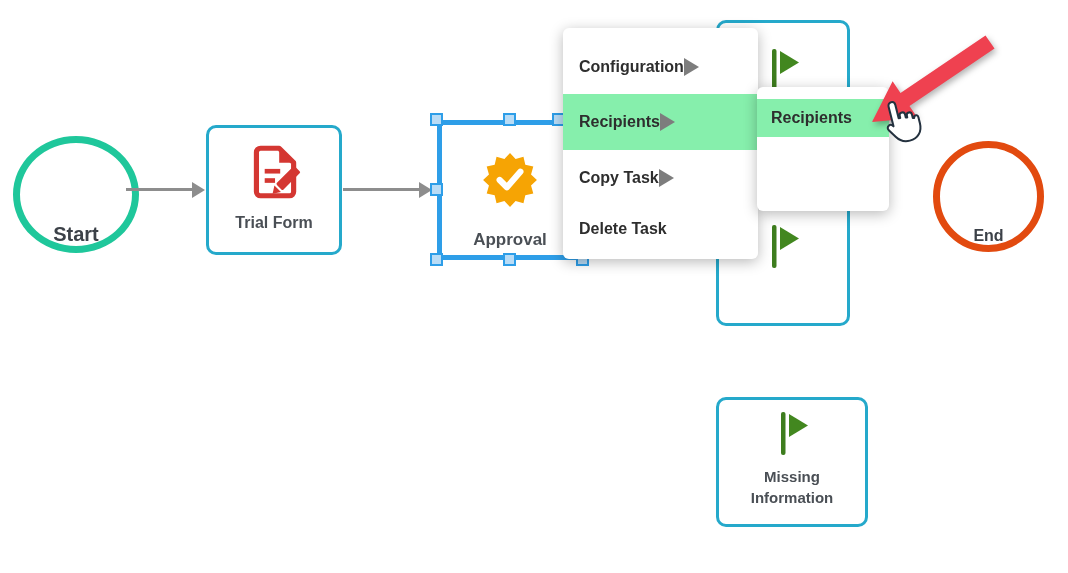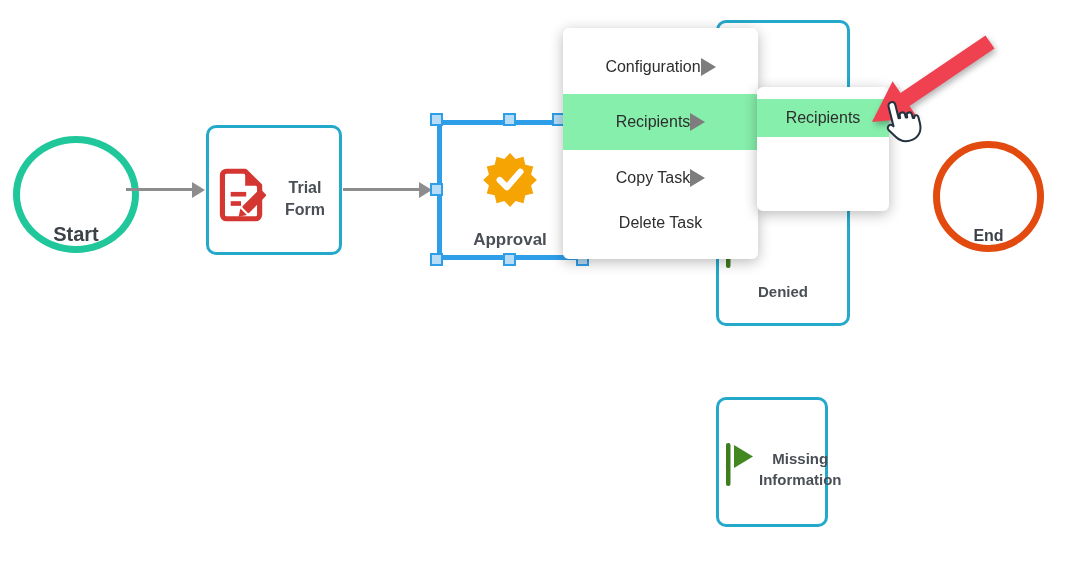--- a/index.html
+++ b/index.html
@@ -2,37 +2,37 @@
 <html><head>
 <meta charset="utf-8">
 <style>
   html,body{margin:0;padding:0;background:#fff;}
   .canvas{position:relative;width:1068px;height:573px;background:#ffffff;overflow:hidden;
           font-family:"Liberation Sans",sans-serif;}
   
   .circle-node{position:absolute;border-radius:50%;background:#fff;display:flex;
                align-items:flex-end;justify-content:center;font-weight:700;color:#3c4148;}
   .box-node{position:absolute;background:#fff;border:3px solid #25a9cb;border-radius:10px;
-            display:flex;align-items:center;box-sizing:border-box;}
+            display:flex;flex-direction:column;align-items:center;box-sizing:border-box;}
   .node-label{font-weight:700;color:#4a4f55;font-size:15px;text-align:center;line-height:1.4;}
   
   .conn-line{position:absolute;height:3px;background:#8d8d8d;}
   .conn-head{position:absolute;width:0;height:0;border-top:8px solid transparent;
              border-bottom:8px solid transparent;border-left:13px solid #8d8d8d;}
   
   .selection{position:absolute;border:5px solid #2e9ee8;background:#fff;box-sizing:border-box;
              display:flex;flex-direction:column;align-items:center;z-index:2;gap:8px;}
   .handle{position:absolute;width:13px;height:13px;background:#b9dcf6;border:2px solid #2e9ee8;
           box-sizing:border-box;z-index:3;}
   
   .menu{position:absolute;background:#fff;border-radius:6px;
         box-shadow:0 3px 14px rgba(0,0,0,0.28);}
   .menu-row{position:absolute;left:0;right:0;display:flex;align-items:center;
-            justify-content:center;padding:0 16px;cursor:pointer;
-            font-size:16px;font-weight:400;color:#2e2e2e;}
+            justify-content:flex-start;padding:0 16px;cursor:pointer;
+            font-size:16px;font-weight:700;color:#2e2e2e;}
   .menu-row.hl{background:#86efac;}
   .tri{width:0;height:0;border-top:9px solid transparent;border-bottom:9px solid transparent;
        border-left:15px solid #7d7d7d;}
   
   .overlay{position:absolute;left:0;top:0;width:1068px;height:573px;pointer-events:none;z-index:20;}
 </style>
 </head>
 <body>
 
 <div class="canvas">
@@ -88,24 +88,23 @@
         <rect x="7" y="2" width="4.5" height="43" rx="2" fill="#3e7d1e"></rect>
         <path d="M15 4 L34 15.5 L15 27 Z" fill="#42871f"></path>
       </svg>
     </span>
     <span style="position:absolute;top:200px;">
       <svg width="36" height="48" viewBox="0 0 36 48">
         <rect x="7" y="2" width="4.5" height="43" rx="2" fill="#3e7d1e"></rect>
         <path d="M15 4 L34 15.5 L15 27 Z" fill="#42871f"></path>
       </svg>
     </span>
-    <span class="node-label" style="position:absolute;top:258px;width:100%;">Denied</span>
   </div>
 
-  <div class="box-node" style="left:716px;top:397px;width:112px;height:130px;padding-top:10px;">
+  <div class="box-node" style="left:716px;top:397px;width:152px;height:130px;padding-top:10px;">
     <span>
       <svg width="36" height="48" viewBox="0 0 36 48">
         <rect x="7" y="2" width="4.5" height="43" rx="2" fill="#3e7d1e"></rect>
         <path d="M15 4 L34 15.5 L15 27 Z" fill="#42871f"></path>
       </svg>
     </span>
     <span class="node-label" style="margin-top:4px;padding:0 4px;">Missing Information</span>
   </div>
 
   <div class="circle-node" style="left:933px;top:141px;width:97px;height:97px;border:7px solid #e24a0f;font-size:16px;">
@@ -118,21 +117,21 @@
       <span class="tri"></span>
     </div>
     <div class="menu-row hl" style="top:66px;height:56px;">
       <span>Recipients</span>
       <span class="tri"></span>
     </div>
     <div class="menu-row" style="top:122px;height:56px;">
       <span>Copy Task</span>
       <span class="tri"></span>
     </div>
-    <div class="menu-row" style="top:172px;height:46px;">
+    <div class="menu-row" style="top:178px;height:46px;">
       <span>Delete Task</span>
     </div>
   </div>
 
   <div class="menu" style="left:757px;top:87px;width:132px;height:124px;z-index:11;">
     <div class="menu-row hl" style="top:12px;height:38px;padding:0 14px;">
       <span>Recipients</span>
     </div>
   </div>
 

